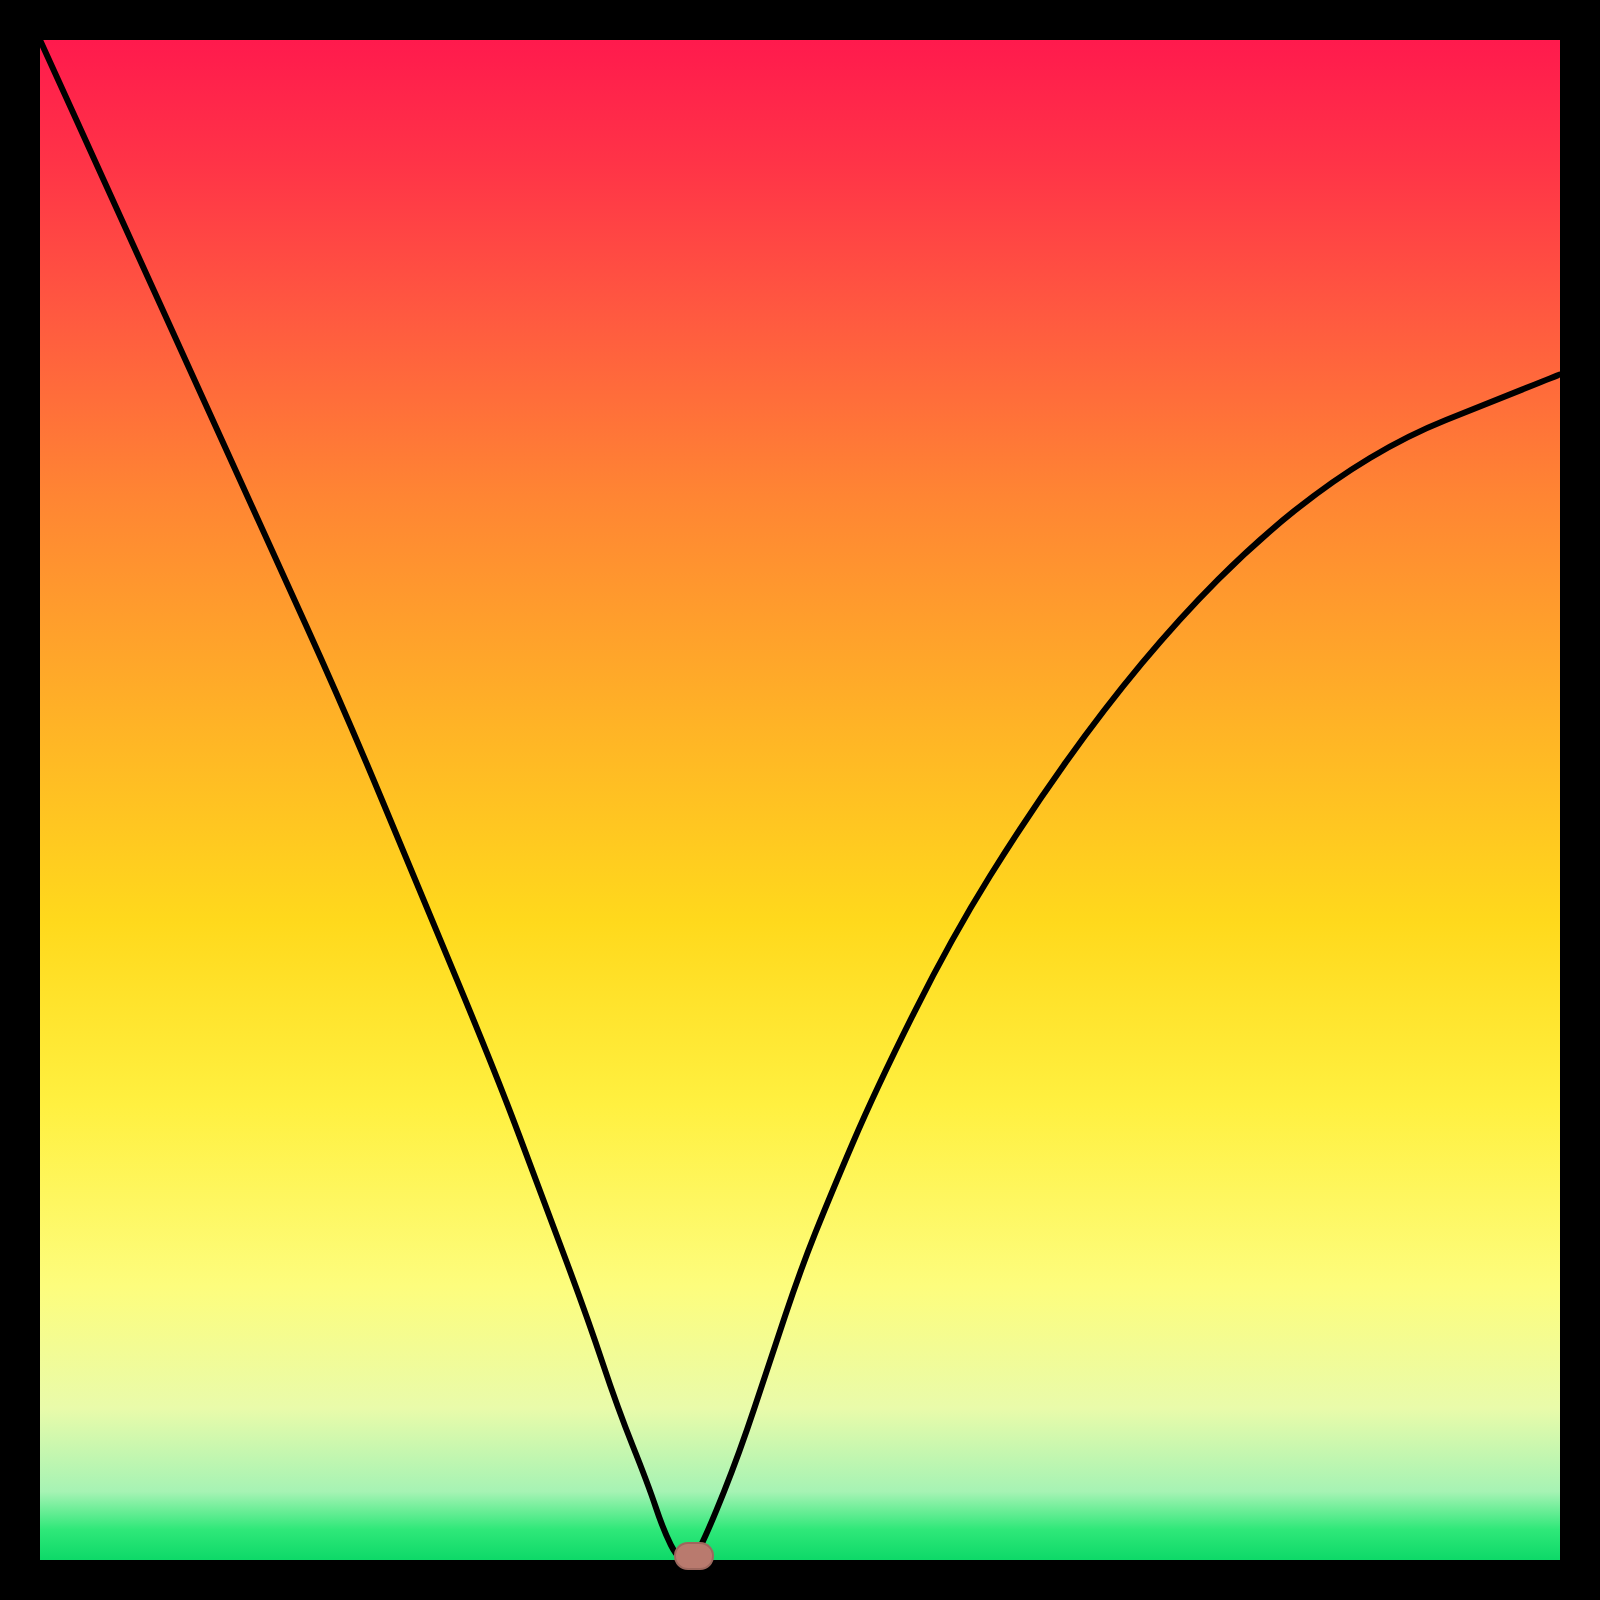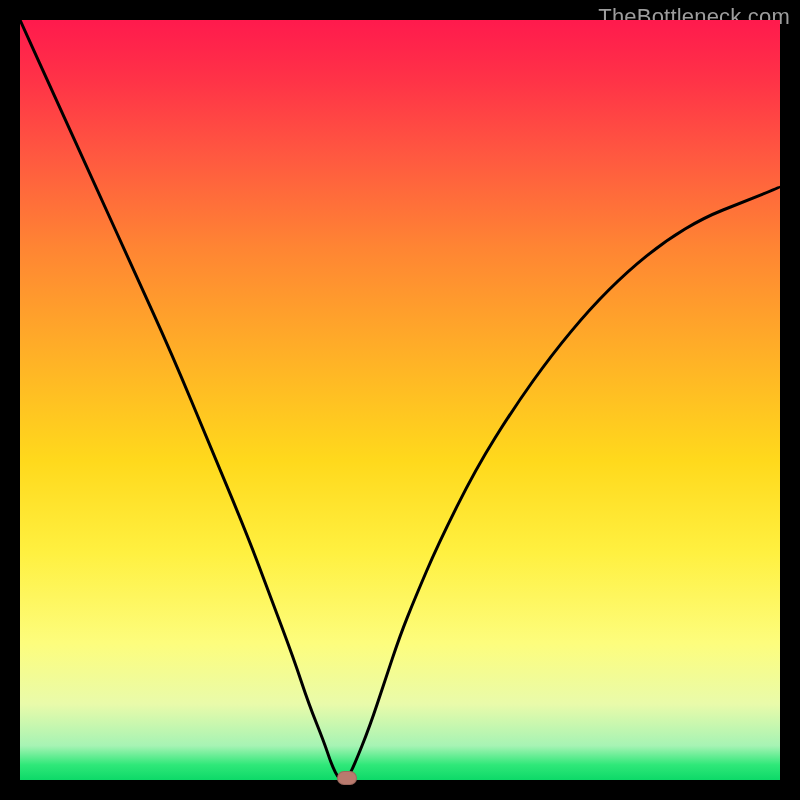--- a/index.html
+++ b/index.html
@@ -60,20 +60,19 @@
     color: #9d9d9d;
     font-size: 22px;
     letter-spacing: 0.2px;
     user-select: none;
   }
 </style>
 </head>
 <body>
 
 <div class="frame">
-  <div class="watermark">TheBottleneck.com</div>
   <div class="plot">
     <svg class="curve" viewBox="0 0 760 760" preserveAspectRatio="none">
       <path id="curve-path" d="M 0 0 Q 0 0 19 41.80000000000001 Q 38 83.60000000000002 57 125.39999999999998 Q 76 167.19999999999993 95 208.99999999999994 Q 114 250.79999999999995 133 292.59999999999997 Q 152 334.4 171 380 Q 190 425.6 209 471.2 Q 228 516.8 239.4 547.2 Q 250.8 577.6 262.2 608 Q 273.59999999999997 638.4 281.2 661.2 Q 288.8 684 296.4 703 Q 304 722 307.79999999999995 733.4 Q 311.59999999999997 744.8 315.4 752.4 Q 319.2 760 323 760 Q 326.8 760 330.6 752.4 Q 334.4 744.8 342 725.8 Q 349.6 706.8 357.20000000000005 684 Q 364.8 661.2 372.4 638.4000000000001 Q 380 615.6 387.6 596.6 Q 395.2 577.6 406.6 551 Q 418.00000000000006 524.4 437 486.4 Q 456 448.40000000000003 475 418 Q 494 387.6 513 361 Q 532 334.4 551 311.6 Q 570 288.8 589 269.79999999999995 Q 608 250.79999999999995 627 235.59999999999997 Q 646 220.39999999999998 665 209 Q 684 197.60000000000002 703 190 Q 722 182.39999999999998 741 174.79999999999995 T 760 167.19999999999993 " fill="none" stroke="#000" stroke-width="3" stroke-linejoin="round" stroke-linecap="round"></path>
     </svg>
     <div id="marker" class="marker" style="left: 316.8px; top: 751px; background: rgb(185, 122, 110);"></div>
   </div>
 </div>
 
 </body></html>

